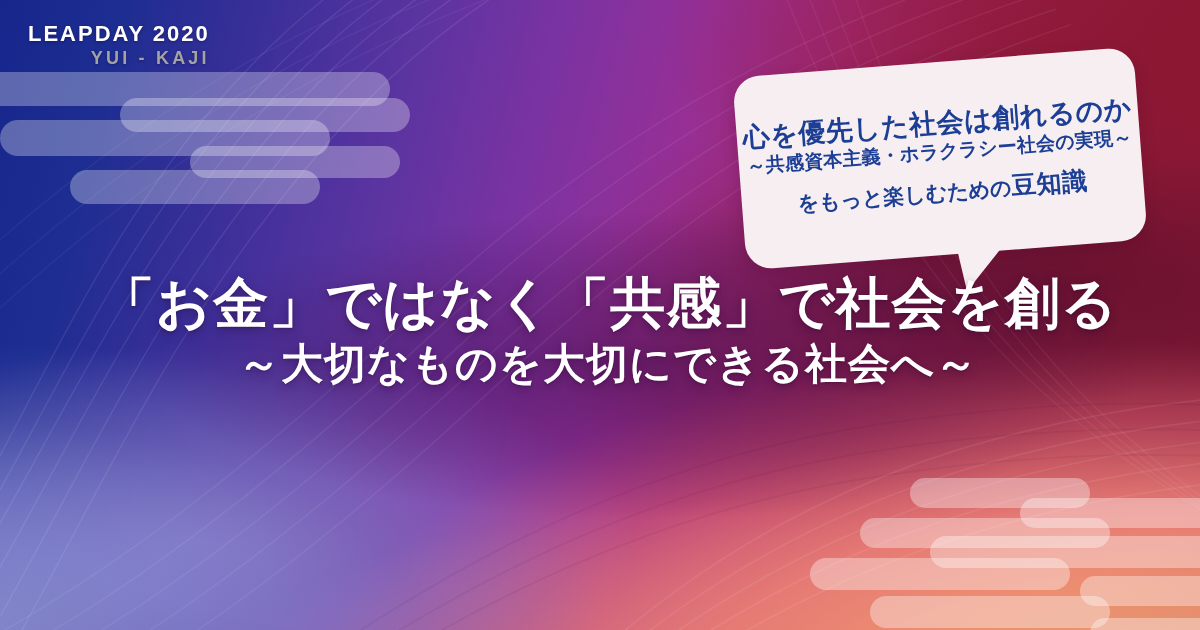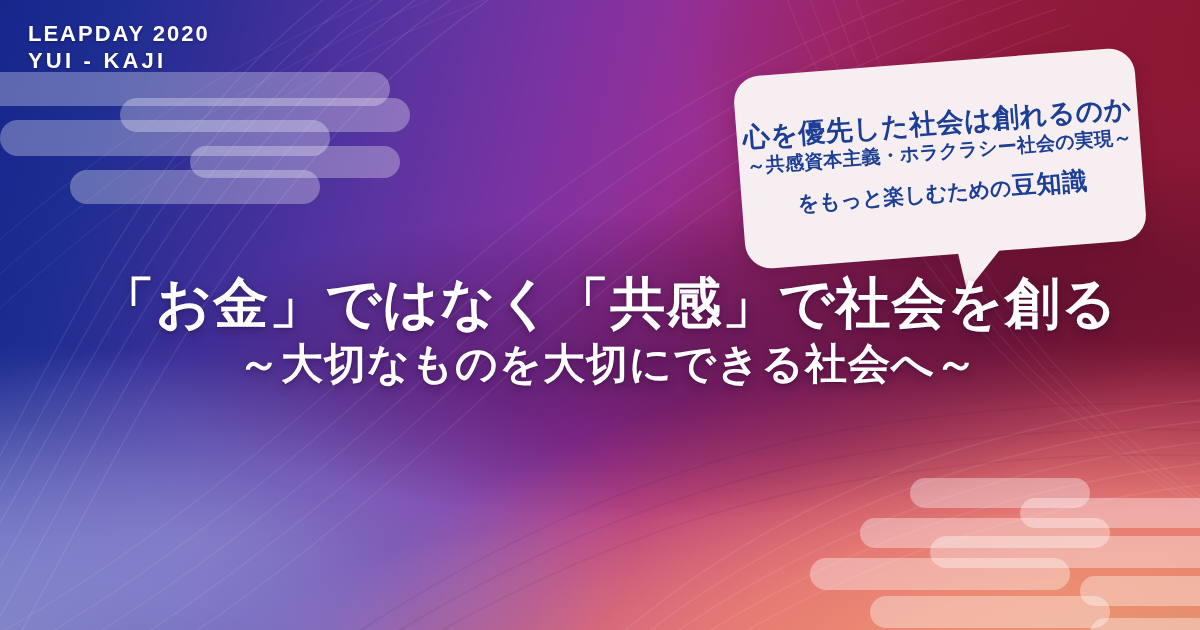--- a/index.html
+++ b/index.html
@@ -60,28 +60,28 @@
 
   
   .cloud{position:absolute;}
   .cloud .bar{
     position:absolute;border-radius:999px;
     background:rgba(255,255,255,0.30);
   }
   .cloud-br .bar{background:rgba(255,255,255,0.36);}
 
   
-  .brand{position:absolute;left:28px;top:22px;z-index:6;text-align:left;}
+  .brand{position:absolute;left:28px;top:22px;z-index:6;text-align:right;}
   .brand .l1{
     color:#fff;font-weight:bold;font-size:22px;letter-spacing:2.0px;
     line-height:1.12;white-space:nowrap;
     text-shadow:0 1px 3px rgba(20,10,60,.45);
   }
   .brand .l2{
-    color:#ffffff;font-weight:bold;font-size:22px;letter-spacing:3.2px;
+    color:#a3a3a3;font-weight:bold;font-size:18px;letter-spacing:3.2px;
     line-height:1.25;white-space:nowrap;
     text-shadow:0 1px 3px rgba(20,10,60,.45);
   }
 
   
   .bubble-wrap{
     position:absolute;left:739px;top:62px;width:402px;height:193px;z-index:7;
     transform:rotate(-4.4deg);
   }
   .bubble{

